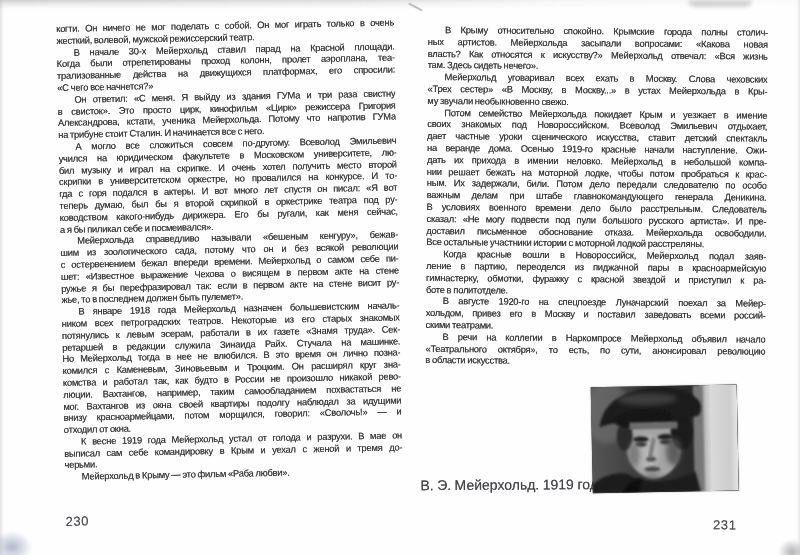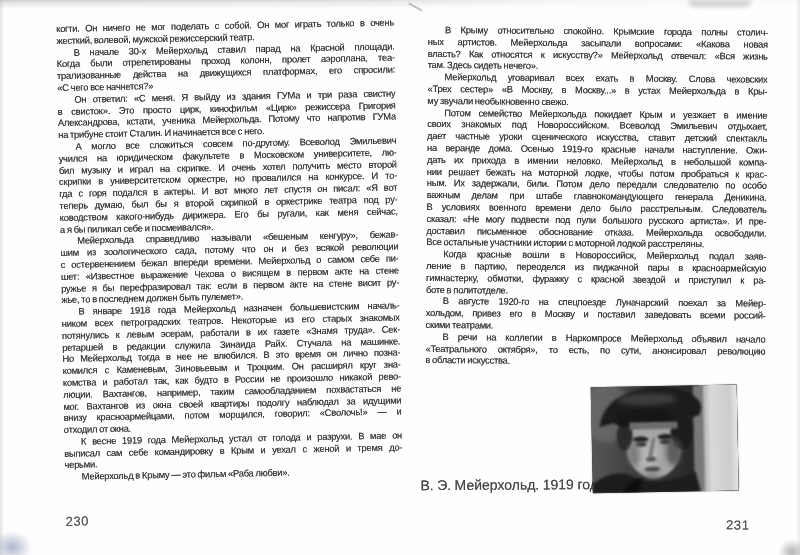--- a/index.html
+++ b/index.html
@@ -46,21 +46,21 @@
   .line.first { padding-left: 17px; }
   
   .pagenum {
     position: absolute;
     font-size: 13px;
     letter-spacing: 0.6px;
     color: #4d4f55;
     text-shadow: 0 0 0.6px rgba(80,80,90,0.7);
   }
   .pagenum-left { left: 0px; top: 491px; }
-  .pagenum-right { left: 302px; top: 491px; }
+  .pagenum-right { left: 289px; top: 491px; }
   
   .figure {
     position: absolute; left: 0; top: 0; width: 100%; height: 100%;
     pointer-events: none;
   }
   .photo {
     position: absolute;
     left: 167px; top: 360px;
     width: 146px; height: 106px;
     transform: rotate(-1.6deg);

